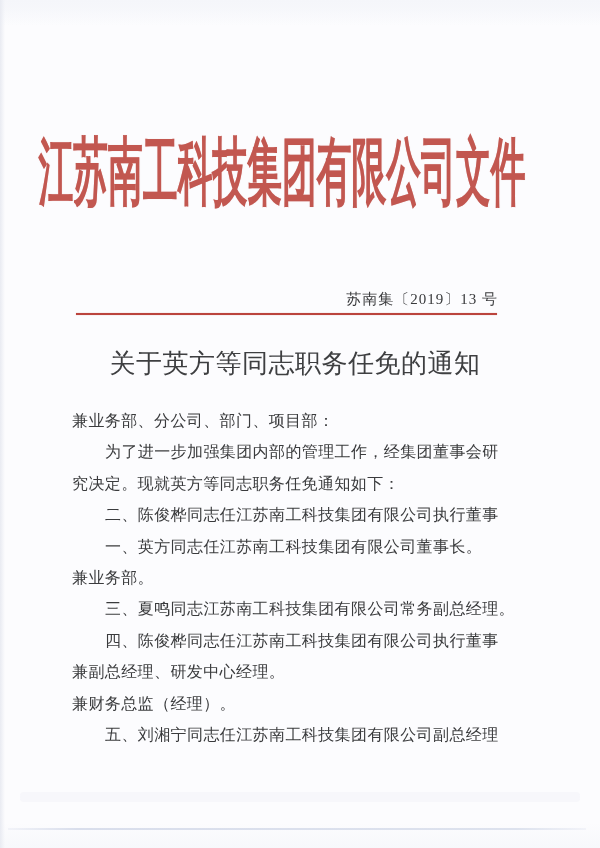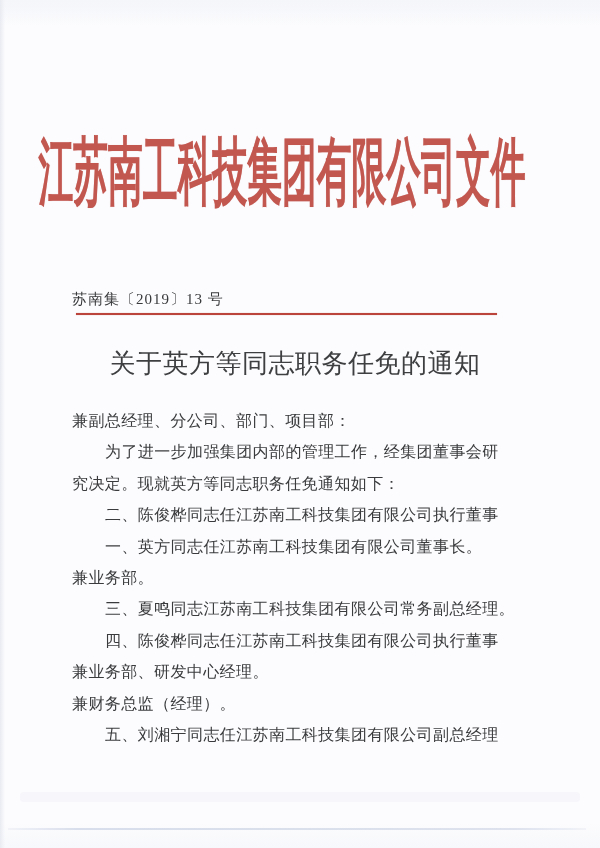--- a/index.html
+++ b/index.html
@@ -46,21 +46,21 @@
     color: var(--header-red, #c25750);
     white-space: nowrap;
     transform: translateX(11px) scaleX(0.47);
     transform-origin: center;
     text-shadow: 0 0 1px rgba(194,87,80,.45);
   }
 
   
   .doc-number {
     position: absolute; left: 72px; top: 290px; width: 426px;
-    text-align: left;
+    text-align: right;
     font-size: 15px;
     letter-spacing: 1px;
     color: #38393b;
   }
 
   
   .red-rule {
     position: absolute; left: 76px; top: 313px; width: 421px; height: 2px;
     background: var(--rule-red, #bb443d);
     box-shadow: 0 0 1px rgba(187,68,61,.6);
@@ -98,28 +98,28 @@
     <div class="org-header">江苏南工科技集团有限公司文件</div>
   </div>
 
   <div class="doc-number">苏南集〔2019〕13 号</div>
 
   <div class="red-rule"></div>
 
   <div class="doc-title">关于英方等同志职务任免的通知</div>
 
   <div class="doc-body">
-      <div class="body-line">兼副总经理、分公司、部门、项目部：</div>
+      <div class="body-line">兼业务部、分公司、部门、项目部：</div>
       <div class="body-line indent">为了进一步加强集团内部的管理工作，经集团董事会研</div>
       <div class="body-line">究决定。现就英方等同志职务任免通知如下：</div>
       <div class="body-line indent">二、陈俊桦同志任江苏南工科技集团有限公司执行董事</div>
       <div class="body-line indent">一、英方同志任江苏南工科技集团有限公司董事长。</div>
       <div class="body-line">兼业务部。</div>
       <div class="body-line indent">三、夏鸣同志江苏南工科技集团有限公司常务副总经理。</div>
       <div class="body-line indent">四、陈俊桦同志任江苏南工科技集团有限公司执行董事</div>
-      <div class="body-line">兼业务部、研发中心经理。</div>
+      <div class="body-line">兼副总经理、研发中心经理。</div>
       <div class="body-line">兼财务总监（经理）。</div>
       <div class="body-line indent">五、刘湘宁同志任江苏南工科技集团有限公司副总经理</div>
     </div>
 
   <div class="smudge-band"></div>
   <div class="bottom-line"></div>
 </div>
 
 </body></html>

